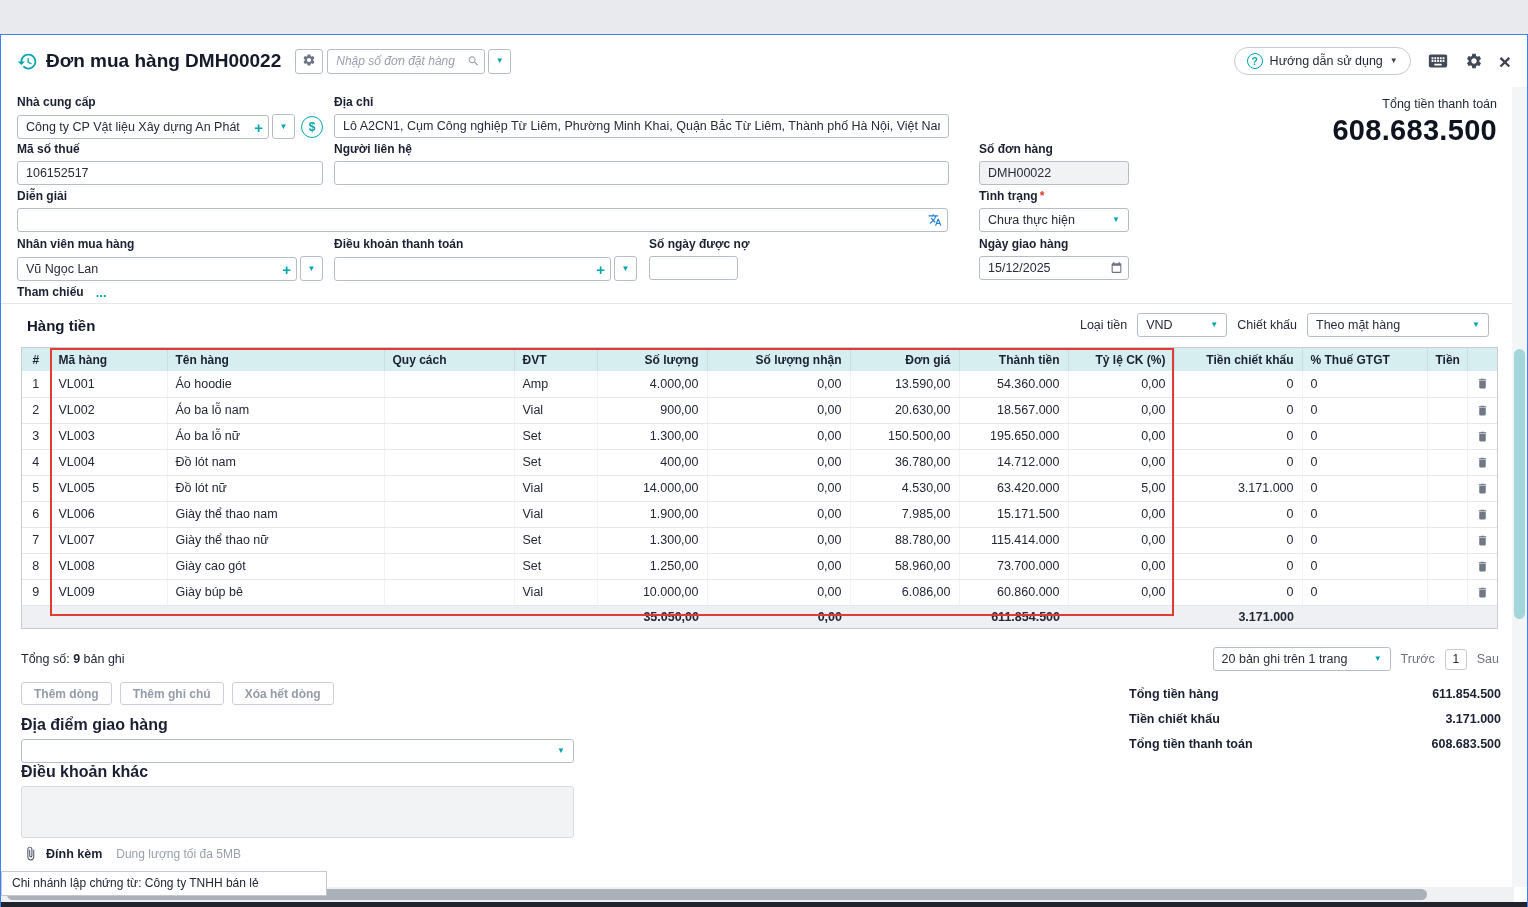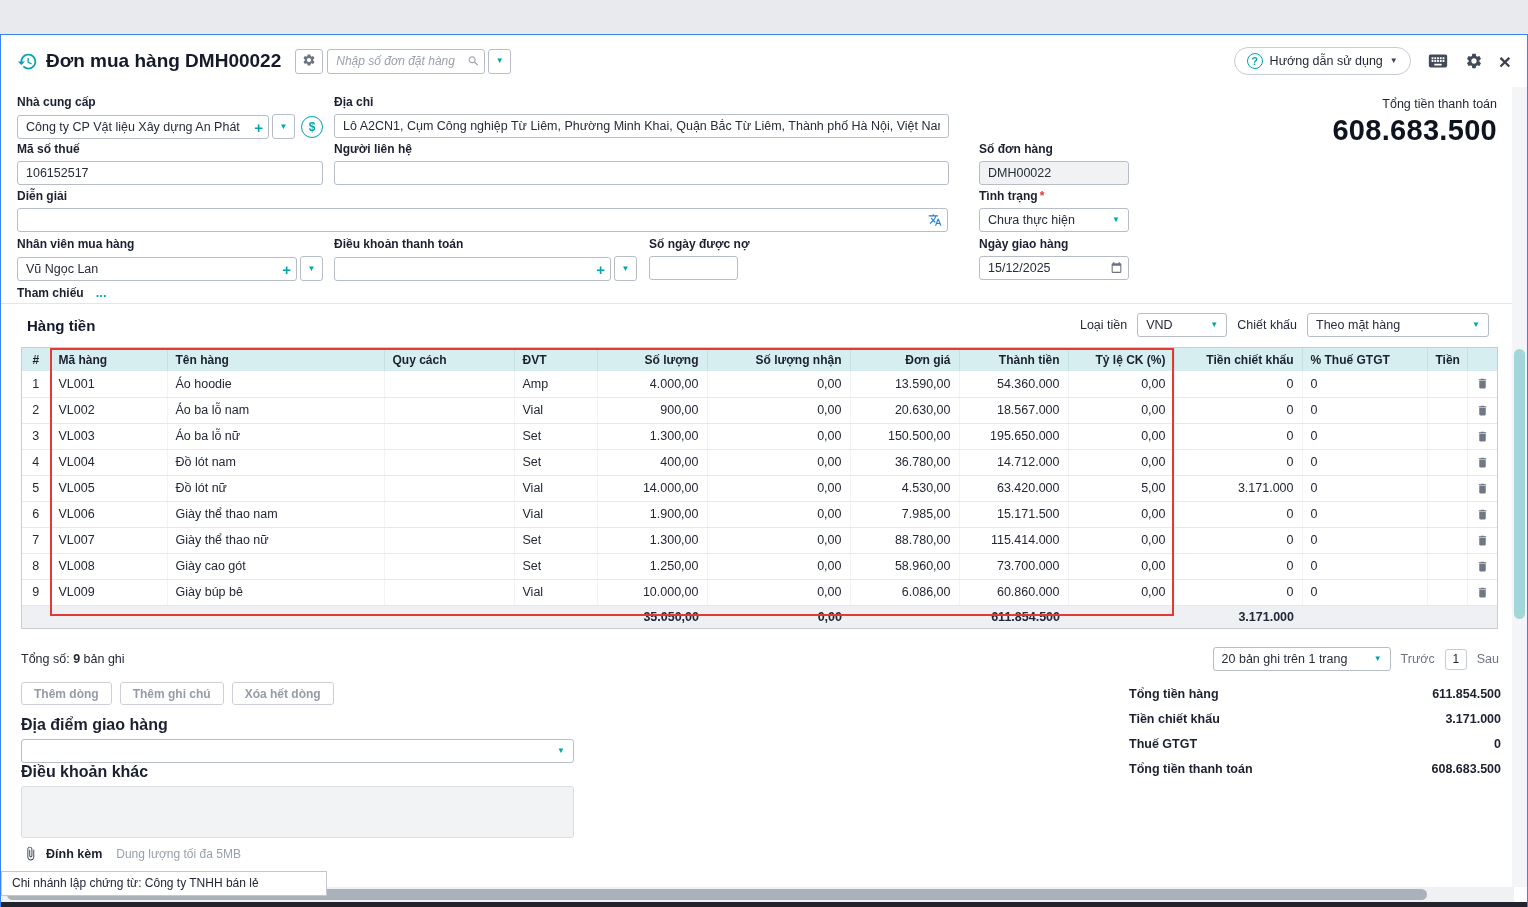--- a/index.html
+++ b/index.html
@@ -35,21 +35,21 @@
   .input-wrap { position:relative; }
   .input-wrap.grow { flex:1; }
   .text-input { width:100%; height:24px; border:1px solid #b7bdc7; border-radius:3px; padding:0 8px; font-size:12.5px; font-family:inherit; color:#262c3a; background:#fff; }
   .text-input.pad-plus { padding-right:24px; }
   .text-input.pad-ico { padding-right:26px; }
   .text-input.readonly { background:#f0f2f4; }
   .plus-ico { position:absolute; right:6px; top:50%; transform:translateY(-50%); color:#00a5ad; font-size:15px; font-weight:bold; cursor:pointer; line-height:1; }
   .in-ico { position:absolute; right:6px; top:50%; transform:translateY(-50%); display:flex; cursor:pointer; }
   .dollar-btn { width:22px; height:22px; border:1.6px solid #00a5ad; border-radius:50%; background:#fff; color:#00a5ad; font-weight:bold; font-size:12px; display:flex; align-items:center; justify-content:center; margin-left:6px; cursor:pointer; flex:none; }
   .fselect { height:24px; border:1px solid #b7bdc7; border-radius:3px; background:#fff; display:flex; align-items:center; justify-content:space-between; padding:0 8px; font-size:12.5px; color:#262c3a; cursor:pointer; }
-  .ref-row { display:flex; align-items:center; }
+  .ref-row { display:flex; }
   .ref-row .lbl { font-size:12px; font-weight:bold; color:#1a2030; }
   .ref-link { color:#00a5ad; font-weight:bold; font-size:13px; margin-left:12px; cursor:pointer; }
   .grand { position:absolute; right:30px; top:10px; text-align:right; }
   .grand .lbl { font-size:12.5px; color:#1d2330; }
   .grand .val { font-size:29px; font-weight:bold; color:#0e1320; margin-top:3px; letter-spacing:0.3px; }
 
   
   .items-head { position:absolute; top:278px; left:0; right:0; display:flex; align-items:center; padding:0 38px 0 26px; }
   .items-title { font-size:15px; font-weight:bold; color:#141a2a; }
   .items-controls { margin-left:auto; display:flex; align-items:center; gap:10px; }
@@ -555,24 +555,20 @@
   <div class="summary">
     <div class="sum-row">
       <span>Tổng tiền hàng</span>
       <span>611.854.500</span>
     </div>
     <div class="sum-row">
       <span>Tiền chiết khấu</span>
       <span>3.171.000</span>
     </div>
     <div class="sum-row">
-      <span>Thuế GTGT</span>
-      <span>0</span>
-    </div>
-    <div class="sum-row">
       <span>Tổng tiền thanh toán</span>
       <span>608.683.500</span>
     </div>
   </div>
 
   <div class="attach-row">
     <span style="display:inline-flex">
         <svg width="15" height="15" viewBox="0 0 24 24">
           <path fill="#374151" d="M16.5 6v11.5c0 2.21-1.79 4-4 4s-4-1.79-4-4V5c0-1.38 1.12-2.5 2.5-2.5s2.5 1.12 2.5 2.5v10.5c0 .55-.45 1-1 1s-1-.45-1-1V6H10v9.5c0 1.38 1.12 2.5 2.5 2.5s2.5-1.12 2.5-2.5V5c0-2.21-1.79-4-4-4S7 2.79 7 5v12.5c0 3.04 2.46 5.5 5.5 5.5s5.5-2.46 5.5-5.5V6h-1.5z"></path>
         </svg>

